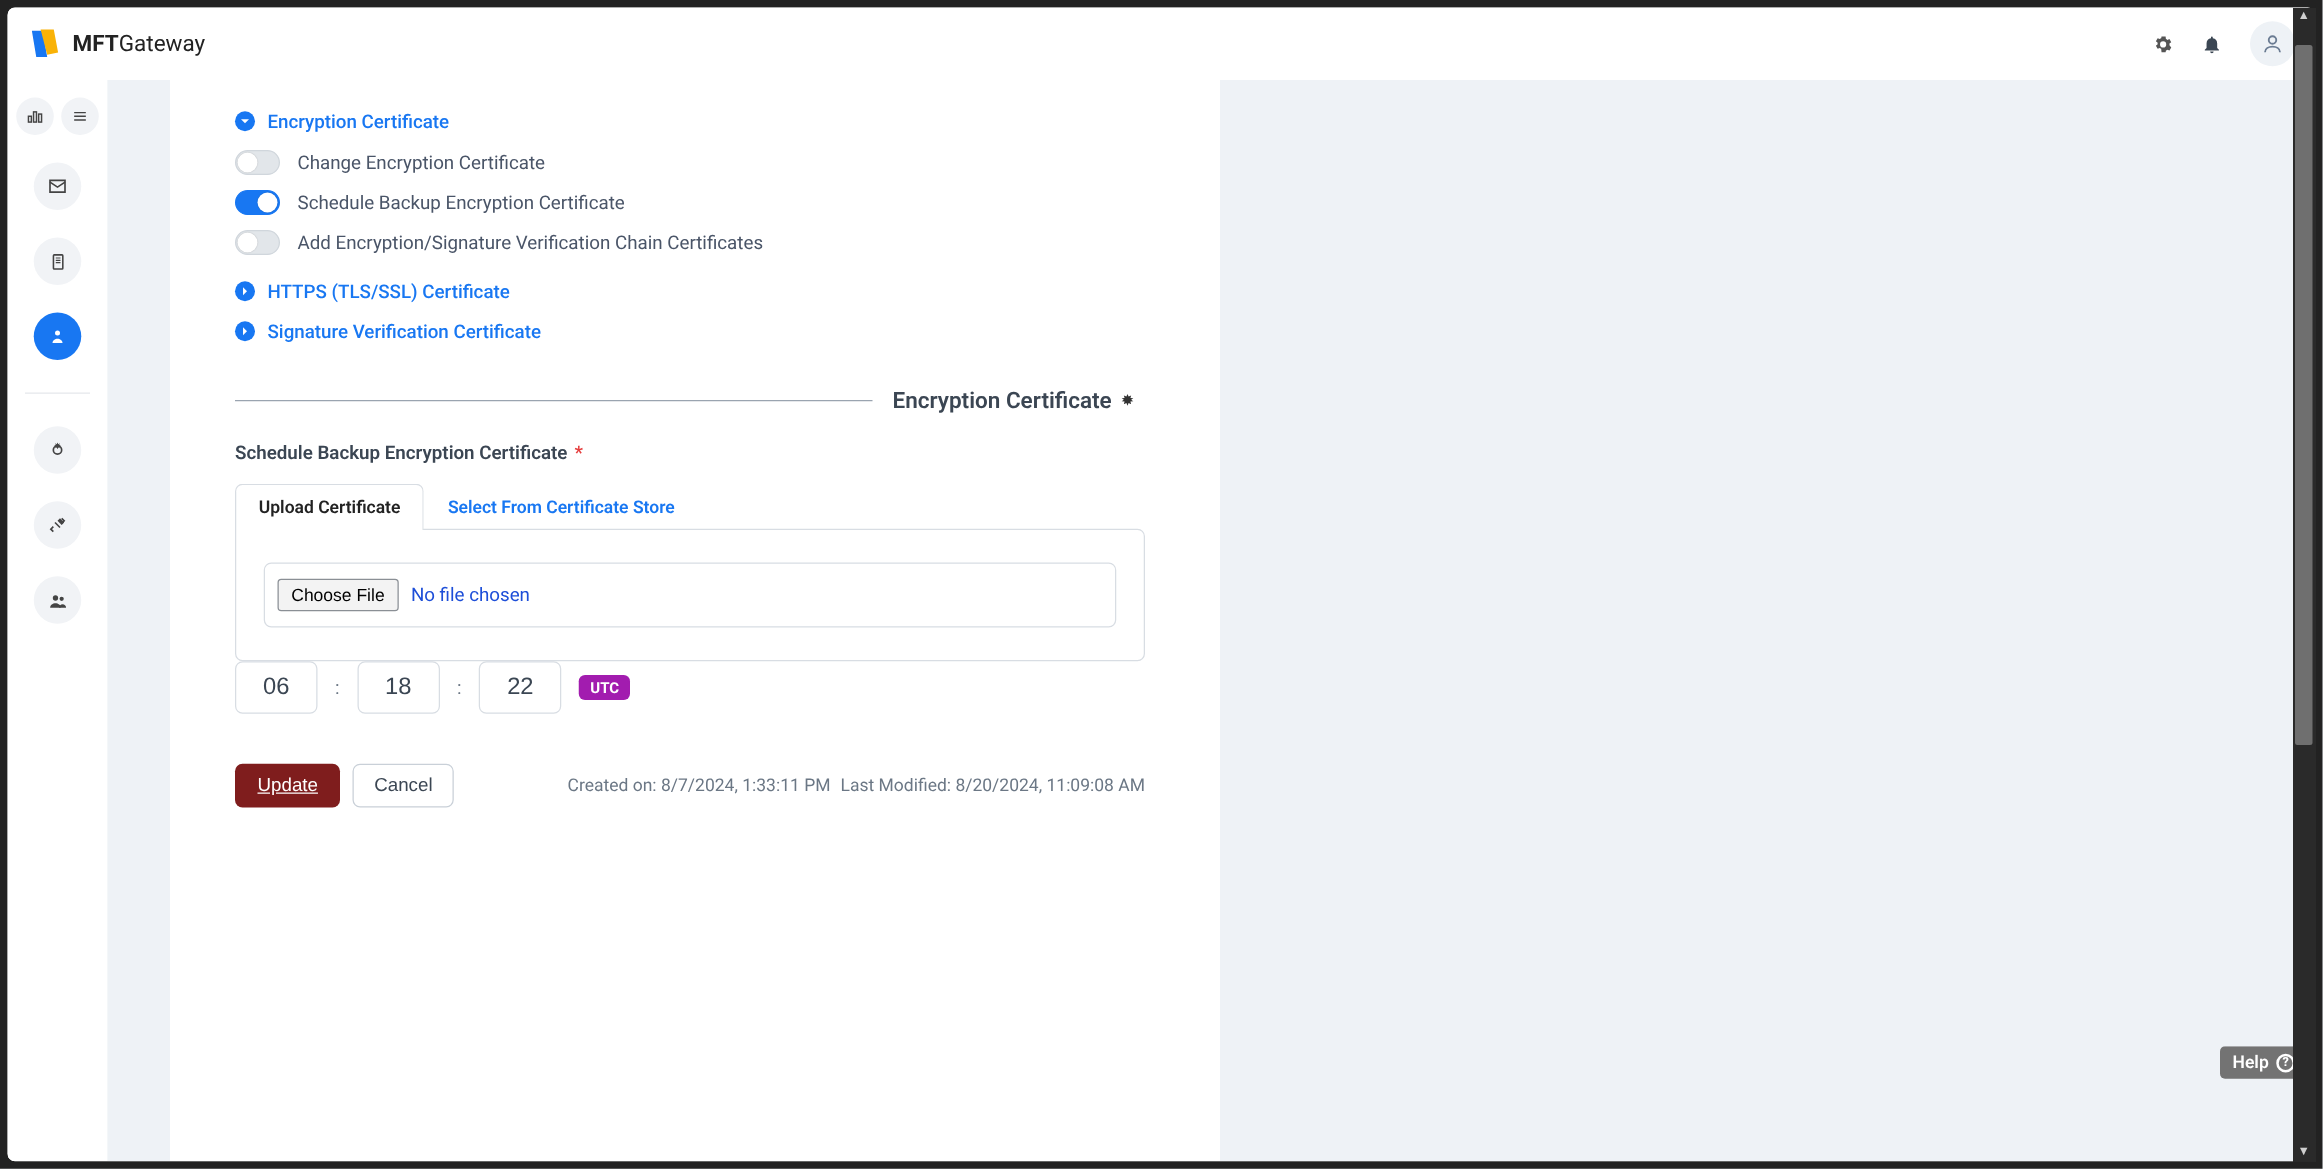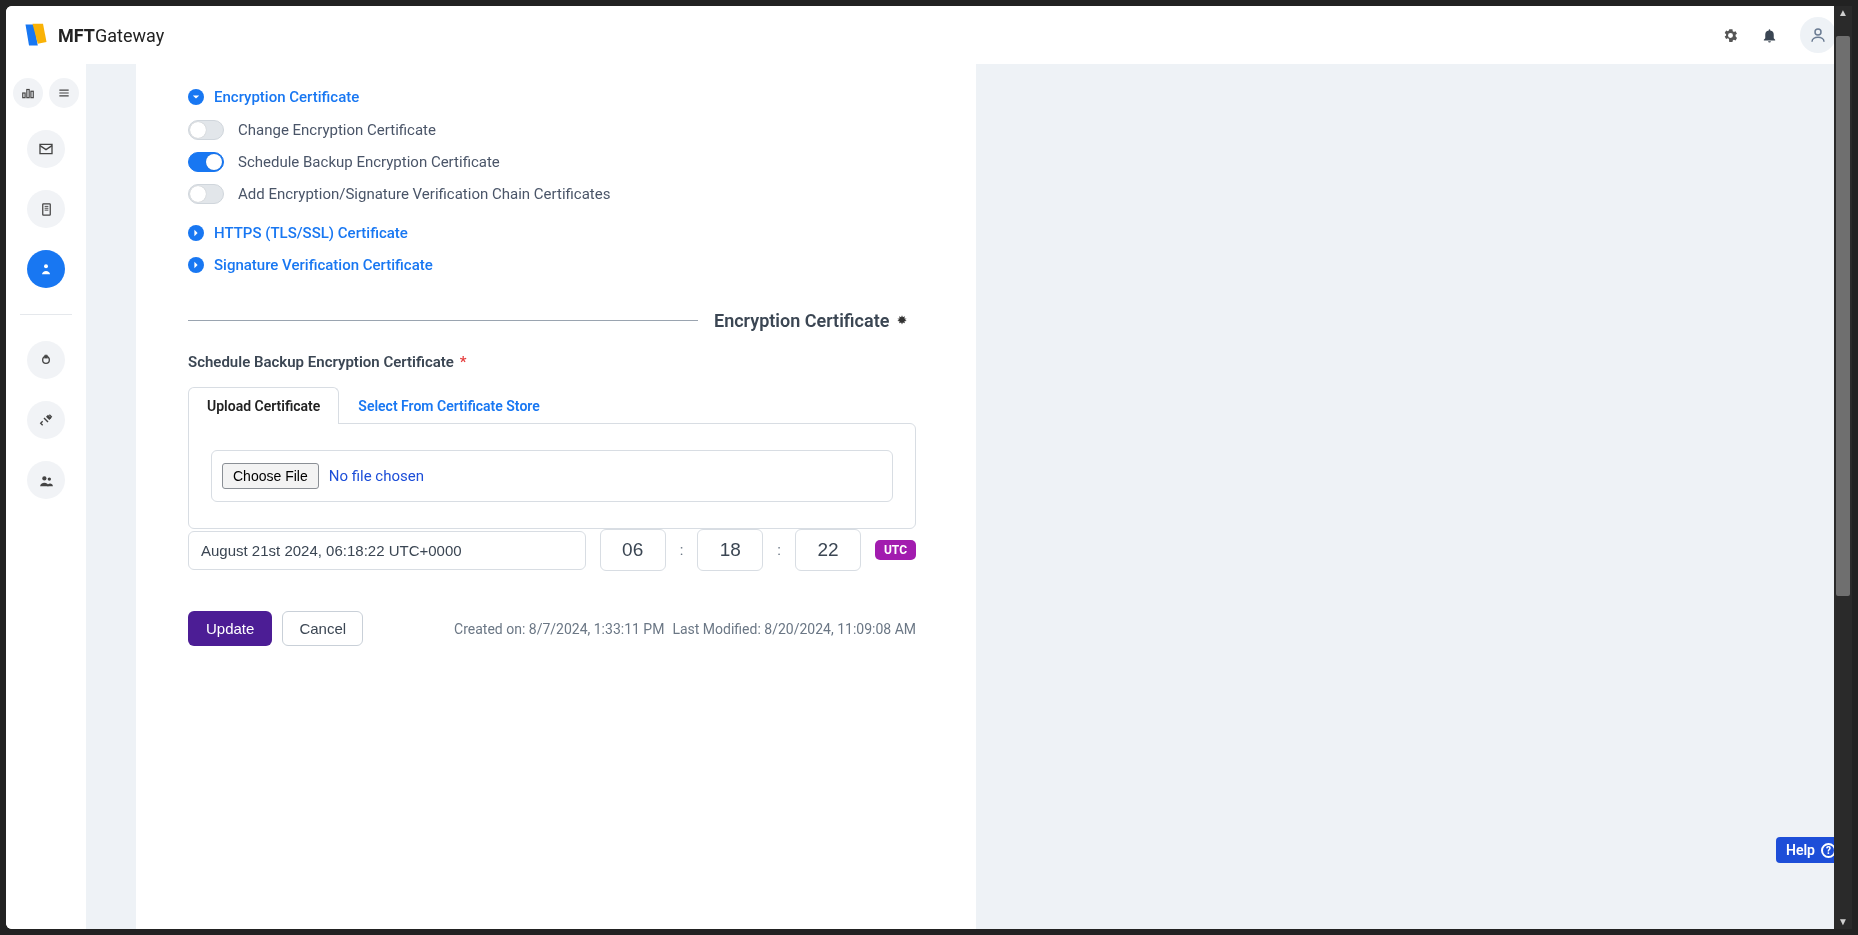--- a/index.html
+++ b/index.html
@@ -47,25 +47,25 @@
   .file-field { border: 1px solid #d8dde3; border-radius: 6px; padding: 12px 10px; display: flex; align-items: center; gap: 10px; }
   .choose-btn { background: #f3f3f3; border: 1px solid #8a8f95; border-radius: 3px; padding: 4px 10px; font-size: 14px; cursor: pointer; }
   .file-status { color: #1d4ed8; font-size: 15px; }
   .activate-label { margin-top: 22px; color: #6b7785; font-size: 14.5px; margin-bottom: 10px; }
   .activate-row { display: flex; align-items: center; gap: 14px; }
   .activate-input { width: 412px; padding: 10px 12px; font-size: 15px; border: 1px solid #d8dde3; border-radius: 6px; color: #3b4653; }
   .time-box { width: 66px; padding: 9px 0; text-align: center; font-size: 19px; border: 1px solid #d8dde3; border-radius: 6px; color: #3b4653; }
   .colon { color: #6b7785; font-size: 15px; }
   .utc-pill { background: #a21caf; color: #fff; font-weight: 700; font-size: 12px; padding: 3px 9px; border-radius: 5px; }
   .footer-row { display: flex; align-items: center; margin-top: 40px; gap: 10px; }
-  .btn-primary { background: #4c1d95; color: #fff; border: none; border-radius: 6px; padding: 9px 18px; font-size: 15px; cursor: pointer; }
+  .btn-primary { background: #7f1d1d; color: #fff; border: none; border-radius: 6px; padding: 9px 18px; font-size: 15px; cursor: pointer; text-decoration: underline; }
   .btn-secondary { background: #fff; color: #3b4653; border: 1px solid #c9d0d8; border-radius: 6px; padding: 8px 16px; font-size: 15px; cursor: pointer; }
   .meta-text { margin-left: auto; color: #6b7785; font-size: 14px; display: flex; gap: 8px; }
   .content-right { flex: 1; background: #eef2f6; }
-  .help-btn { position: fixed; right: 12px; bottom: 72px; background: #1d4ed8; color: #fff; font-size: 14px; font-weight: 600; padding: 5px 10px; border-radius: 4px; display: flex; align-items: center; gap: 6px; cursor: pointer; }
+  .help-btn { position: fixed; right: 12px; bottom: 72px; background: #737373; color: #fff; font-size: 14px; font-weight: 600; padding: 5px 10px; border-radius: 4px; display: flex; align-items: center; gap: 6px; cursor: pointer; }
   .help-btn .q { width: 15px; height: 15px; border: 2px solid #fff; border-radius: 50%; display: inline-flex; align-items: center; justify-content: center; font-size: 10px; font-weight: 800; }
   .os-track { position: fixed; right: 6px; top: 6px; bottom: 6px; width: 18px; background: #2a2a2a; display: flex; flex-direction: column; align-items: center; justify-content: space-between; padding: 2px 0; }
   .os-arrow { color: #cfcfcf; font-size: 10px; line-height: 1; cursor: pointer; }
   .os-thumb { position: absolute; left: 2px; right: 2px; top: 30px; height: 560px; background: #6f6f6f; border-radius: 2px; }
   svg { display: block; }
 </style>
 </head>
 <body>
 
 <div class="window">
@@ -237,21 +237,20 @@
             <div class="tab inactive">Select From Certificate Store</div>
           </div>
           <div class="tab-panel">
             <div class="file-field">
               <button class="choose-btn">Choose File</button>
               <span class="file-status">No file chosen</span>
             </div>
           </div>
 
           <div class="activate-row">
-            <input class="activate-input" value="August 21st 2024, 06:18:22 UTC+0000" style="">
             <input class="time-box" value="06" style="">
             <span class="colon">:</span>
             <input class="time-box" value="18" style="">
             <span class="colon">:</span>
             <input class="time-box" value="22" style="">
             <span class="utc-pill">UTC</span>
           </div>
 
           <div class="footer-row">
             <button class="btn-primary">Update</button>

